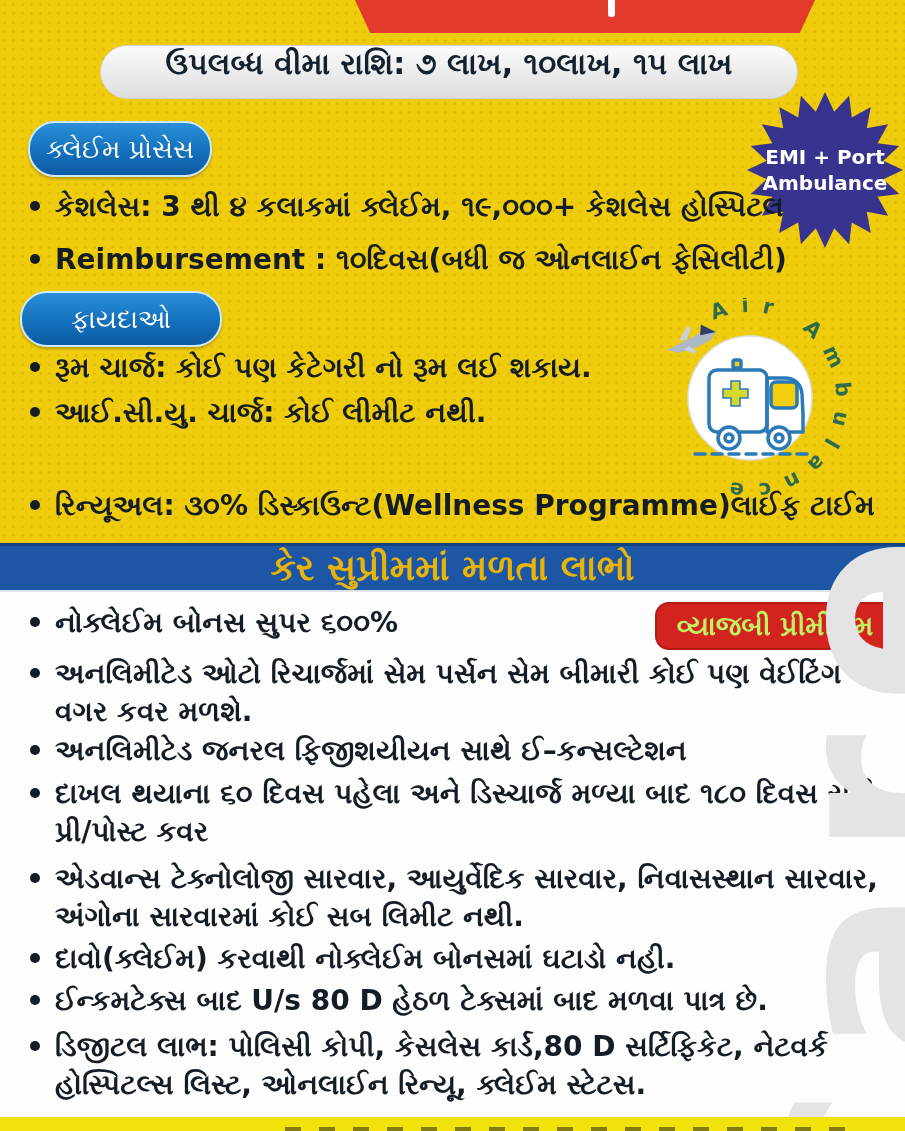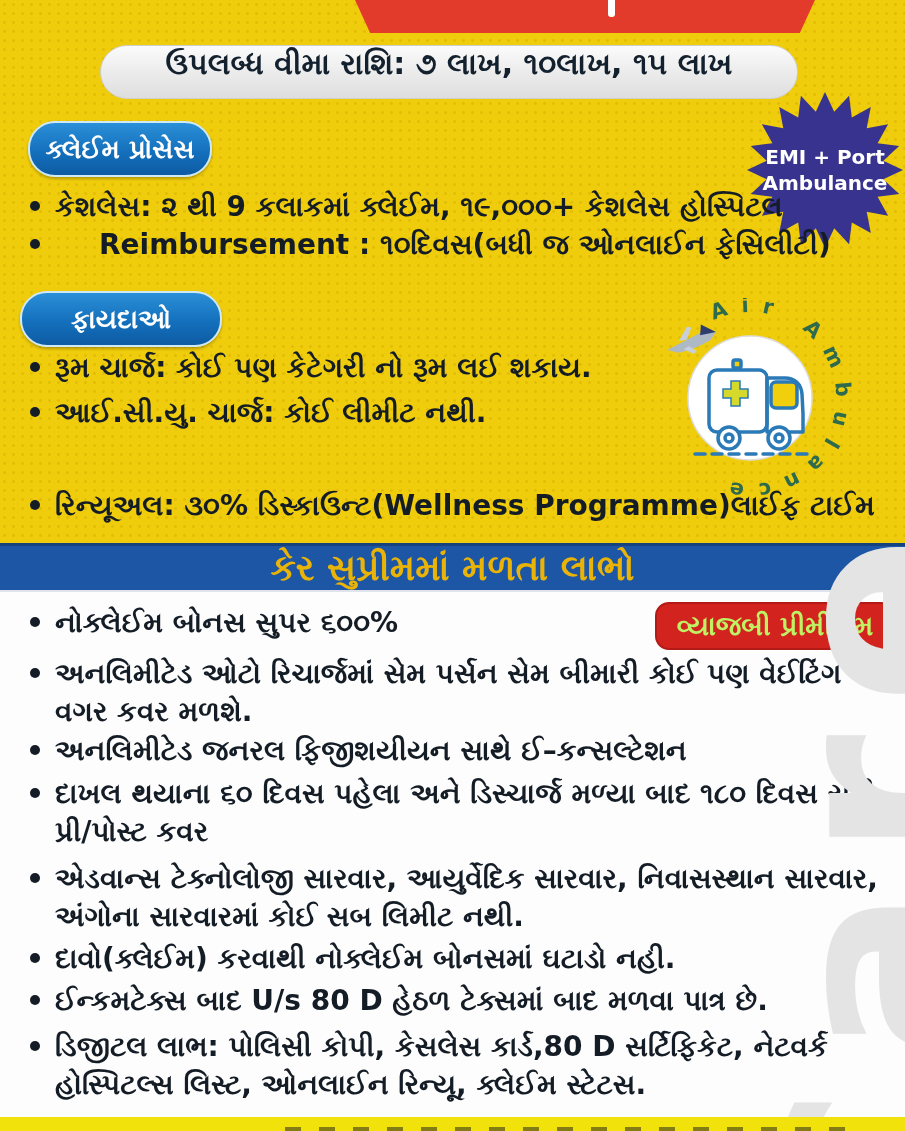--- a/index.html
+++ b/index.html
@@ -33,21 +33,21 @@
     display:flex;align-items:flex-start;justify-content:center;
     font-size:30px;font-weight:bold;color:#13202e;white-space:nowrap;
   }
 
   
   .blue-pill{
     position:absolute;height:52px;border-radius:27px;
     background:linear-gradient(180deg,#2b8fd8 0%,#1470bc 55%,#0d5ba3 100%);
     border:2px solid #cfeaf7;
     display:flex;align-items:center;justify-content:center;
-    color:#ffffff;font-size:26px;font-weight:bold;white-space:nowrap;
+    color:#ffffff;font-size:26px;font-weight:normal;white-space:nowrap;
     box-shadow:0 2px 3px rgba(0,0,0,.25);
   }
   .claim-pill{left:28px;top:121px;width:180px;}
   .benefit-pill{left:20px;top:291px;width:198px;}
 
   
   .star-wrap{position:absolute;left:745px;top:90px;width:160px;height:160px;}
   .star-wrap svg{position:absolute;left:0;top:0;}
   .star-text{
     position:absolute;left:0;top:0;width:160px;height:160px;
@@ -130,23 +130,23 @@
         <polygon id="star-poly" fill="#37338E" points="80.0,2.0 89.2,21.7 104.1,5.8 106.8,27.4 125.8,16.9 121.7,38.3 143.1,34.2 132.6,53.2 154.2,55.9 138.3,70.8 158.0,80.0 138.3,89.2 154.2,104.1 132.6,106.8 143.1,125.8 121.7,121.7 125.8,143.1 106.8,132.6 104.1,154.2 89.2,138.3 80.0,158.0 70.8,138.3 55.9,154.2 53.2,132.6 34.2,143.1 38.3,121.7 16.9,125.8 27.4,106.8 5.8,104.1 21.7,89.2 2.0,80.0 21.7,70.8 5.8,55.9 27.4,53.2 16.9,34.2 38.3,38.3 34.2,16.9 53.2,27.4 55.9,5.8 70.8,21.7"></polygon>
       </svg>
       <div class="star-text">
         <div>EMI + Port</div>
         <div>Ambulance</div>
       </div>
     </div>
 
     <div class="row" style="left:30px;top:188px;width:860px;">
       <span class="dot"></span>
-      <span class="txt">કેશલેસ: ૨ થી 9 કલાકમાં ક્લેઈમ, ૧૯,૦૦૦+ કેશલેસ હોસ્પિટલ</span>
-    </div>
-    <div class="row" style="left:30px;top:226px;width:860px;gap:44px;">
+      <span class="txt">કેશલેસ: 3 થી ૪ કલાકમાં ક્લેઈમ, ૧૯,૦૦૦+ કેશલેસ હોસ્પિટલ</span>
+    </div>
+    <div class="row" style="left:30px;top:241px;width:860px;">
       <span class="dot"></span>
       <span class="txt">Reimbursement : ૧૦દિવસ(બધી જ ઓનલાઈન ફેસિલીટી)</span>
     </div>
 
     <div class="blue-pill benefit-pill">
       <span>ફાયદાઓ</span>
     </div>
 
     <div class="row" style="left:30px;top:349px;width:620px;">
       <span class="dot"></span>

